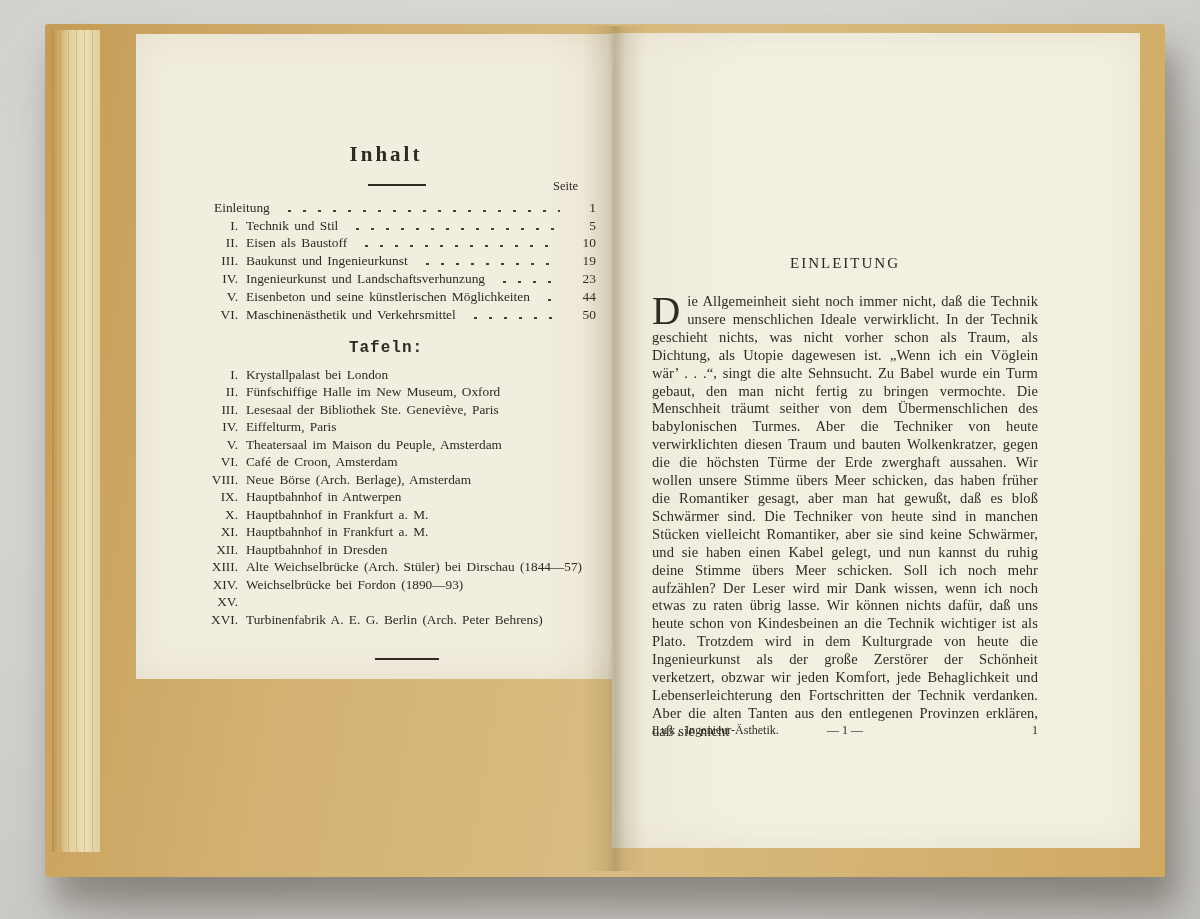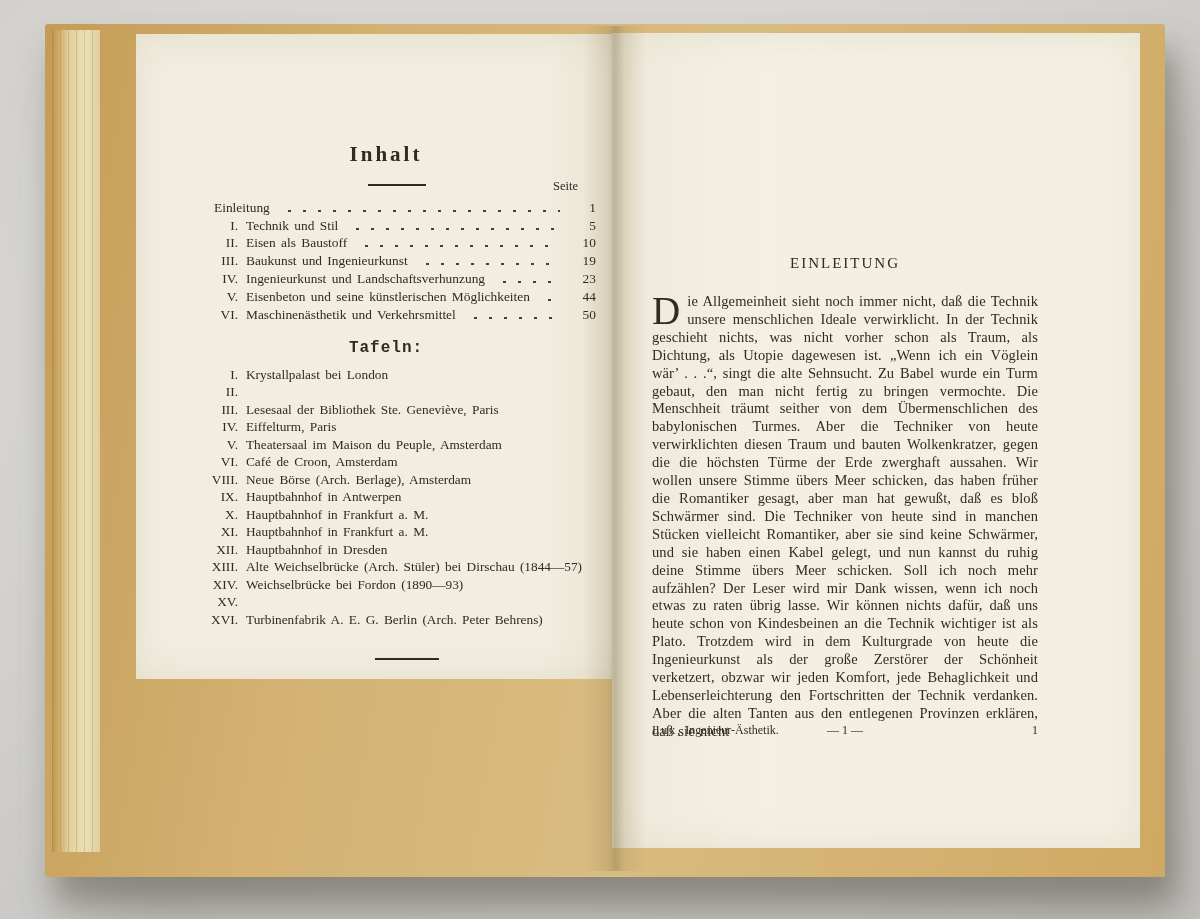--- a/index.html
+++ b/index.html
@@ -130,20 +130,21 @@
 </div>
       <div class="tafeln-title">Tafeln:</div>
       <div class="tafeln-rows" id="tafeln-rows">
   <div class="taf-row">
     <span class="taf-num">I.</span>
     <span class="taf-label">Krystallpalast bei London</span>
   </div>
 
   <div class="taf-row">
     <span class="taf-num">II.</span>
+    <span class="taf-label">Fünfschiffige Halle im New Museum, Oxford</span>
   </div>
 
   <div class="taf-row">
     <span class="taf-num">III.</span>
     <span class="taf-label">Lesesaal der Bibliothek Ste. Geneviève, Paris</span>
   </div>
 
   <div class="taf-row">
     <span class="taf-num">IV.</span>
     <span class="taf-label">Eiffelturm, Paris</span>

